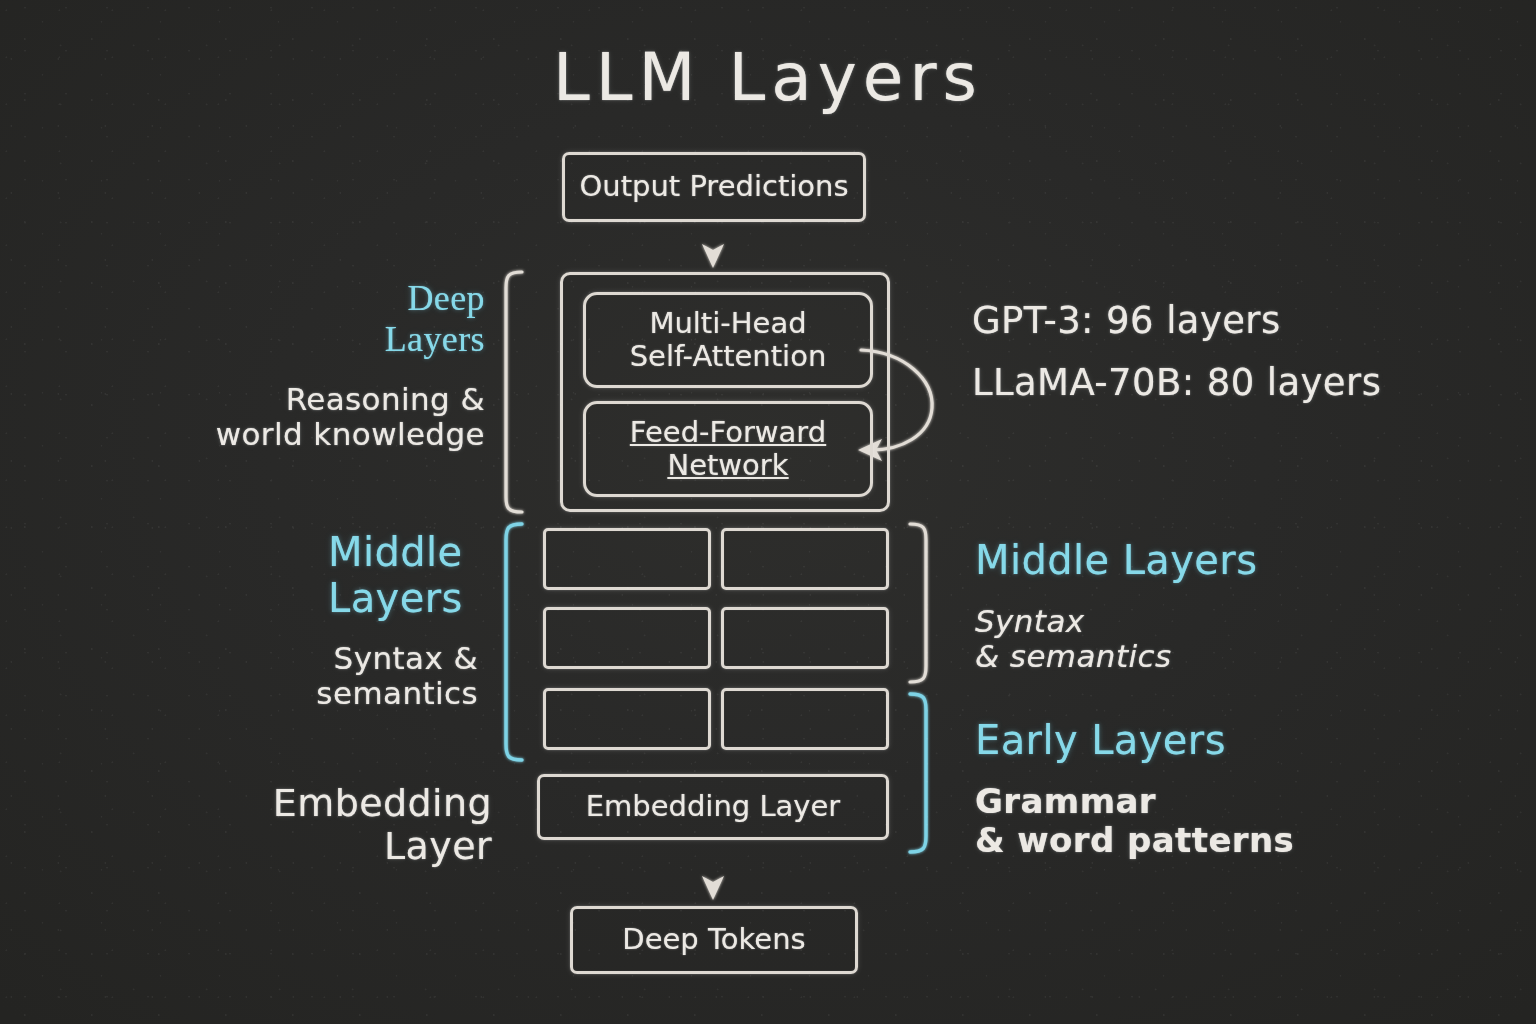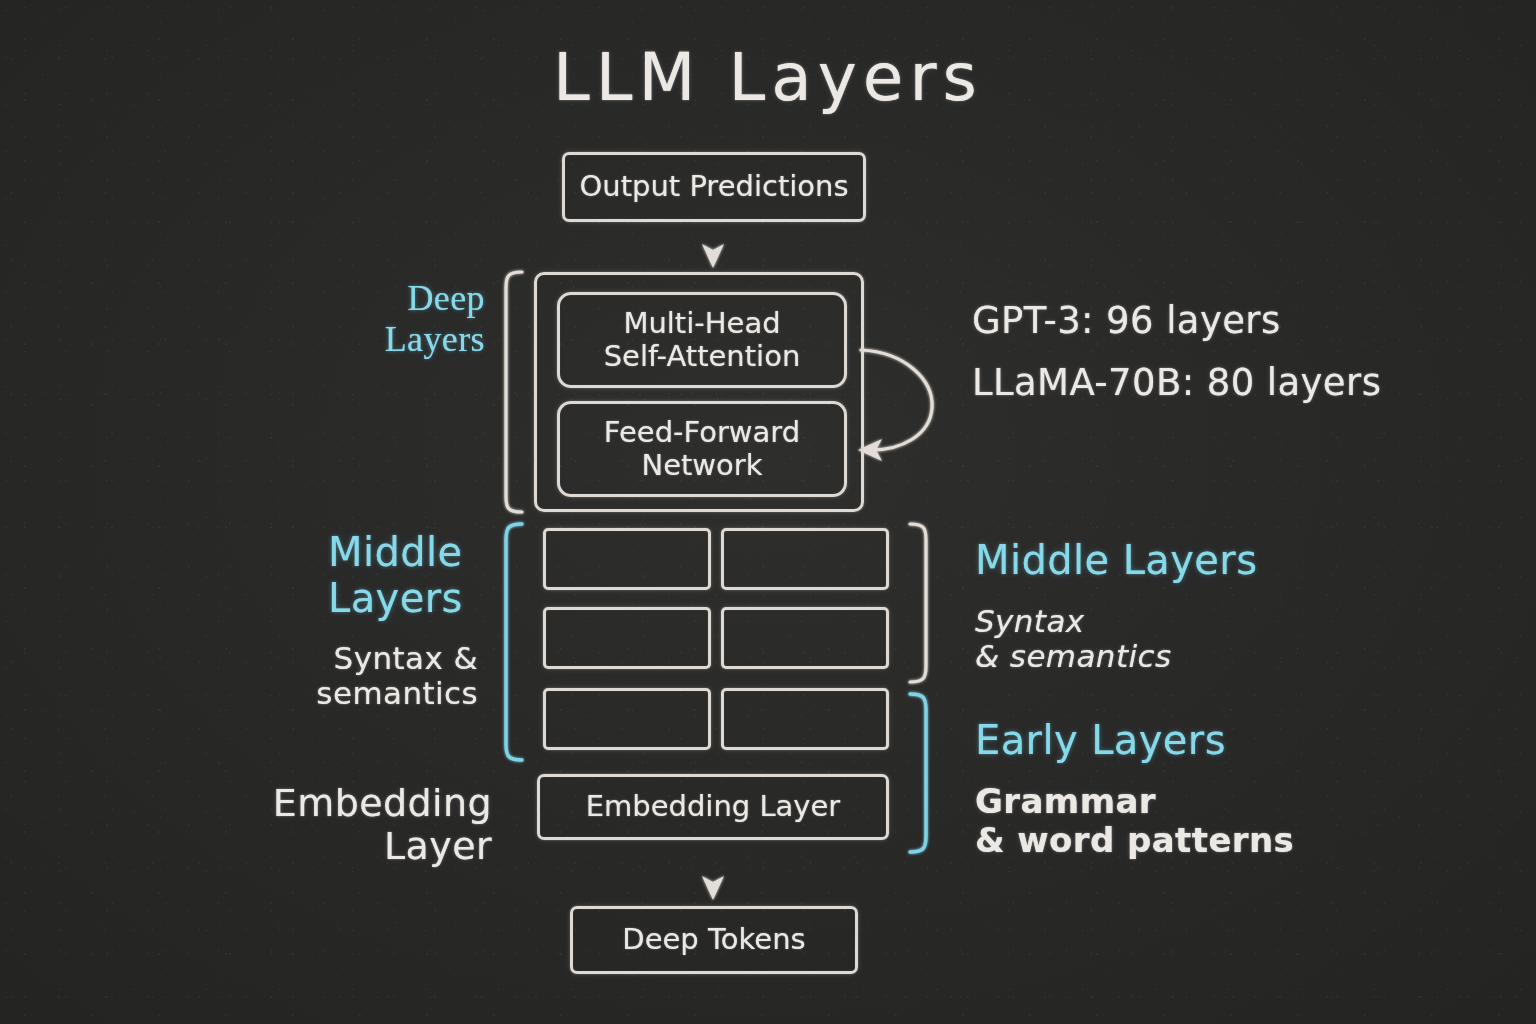--- a/index.html
+++ b/index.html
@@ -186,26 +186,26 @@
     <g>
       <path class="stroke-w" d="M713 840 L713 886"></path>
       <path class="fill-w" d="M713 900 L702 876 L713 882 L724 876 Z"></path>
     </g>
   </svg>
 
   <div class="box" style="left:562px; top:152px; width:304px; height:70px; font-size:29px;align-items:center;">
     <span>Output Predictions</span>
   </div>
 
-  <div class="box outer" style="left:534px; top:272px; width:330px; height:240px;">
+  <div class="box outer" style="left:560px; top:272px; width:330px; height:240px;">
     <div class="box soft" style="left:20px; top:17px; width:290px; height:96px; font-size:29px;">
       <span>Multi-Head
 Self-Attention</span>
     </div>
-    <div class="box soft" style="left:20px; top:126px; width:290px; height:96px; font-size:29px;">
+    <div class="box soft" style="left:20px; top:126px; width:290px; height:96px; font-size:29px;text-decoration:underline;">
       <span>Feed-Forward
 Network</span>
     </div>
   </div>
 
   <div class="box empty" style="left:543px; top:528px; width:168px; height:62px;"></div>
   <div class="box empty" style="left:721px; top:528px; width:168px; height:62px;"></div>
 
   <div class="box empty" style="left:543px; top:607px; width:168px; height:62px;"></div>
   <div class="box empty" style="left:721px; top:607px; width:168px; height:62px;"></div>
@@ -216,20 +216,22 @@
   <div class="box" style="left:537px; top:774px; width:352px; height:66px; font-size:29px;">
     <span>Embedding Layer</span>
   </div>
 
   <div class="box" style="left:570px; top:906px; width:288px; height:68px; font-size:29px;">
     <span>Deep Tokens</span>
   </div>
 
   <div class="chalk cyan" style="left:310px; top:278px; width:175px; font-size:36px; text-align:right;font-family:Liberation Serif, serif;">Deep
 Layers</div>
+  <div class="chalk" style="left:195px; top:382px; width:290px; font-size:31px; text-align:right;">Reasoning  &amp;
+world knowledge</div>
 
   <div class="chalk cyan" style="left:328px; top:530px; width:150px; font-size:40px; text-align:left;">Middle
 Layers</div>
   <div class="chalk" style="left:230px; top:782px; width:262px; font-size:38px; text-align:right;">Embedding
 Layer</div>
 
   <div class="chalk" style="left:250px; top:641px; width:228px; font-size:31px; text-align:right;">Syntax &amp;
 semantics</div>
 
   <div class="chalk" style="left:972px; top:300px; font-size:37px; text-align:left;">GPT-3: 96 layers</div>

